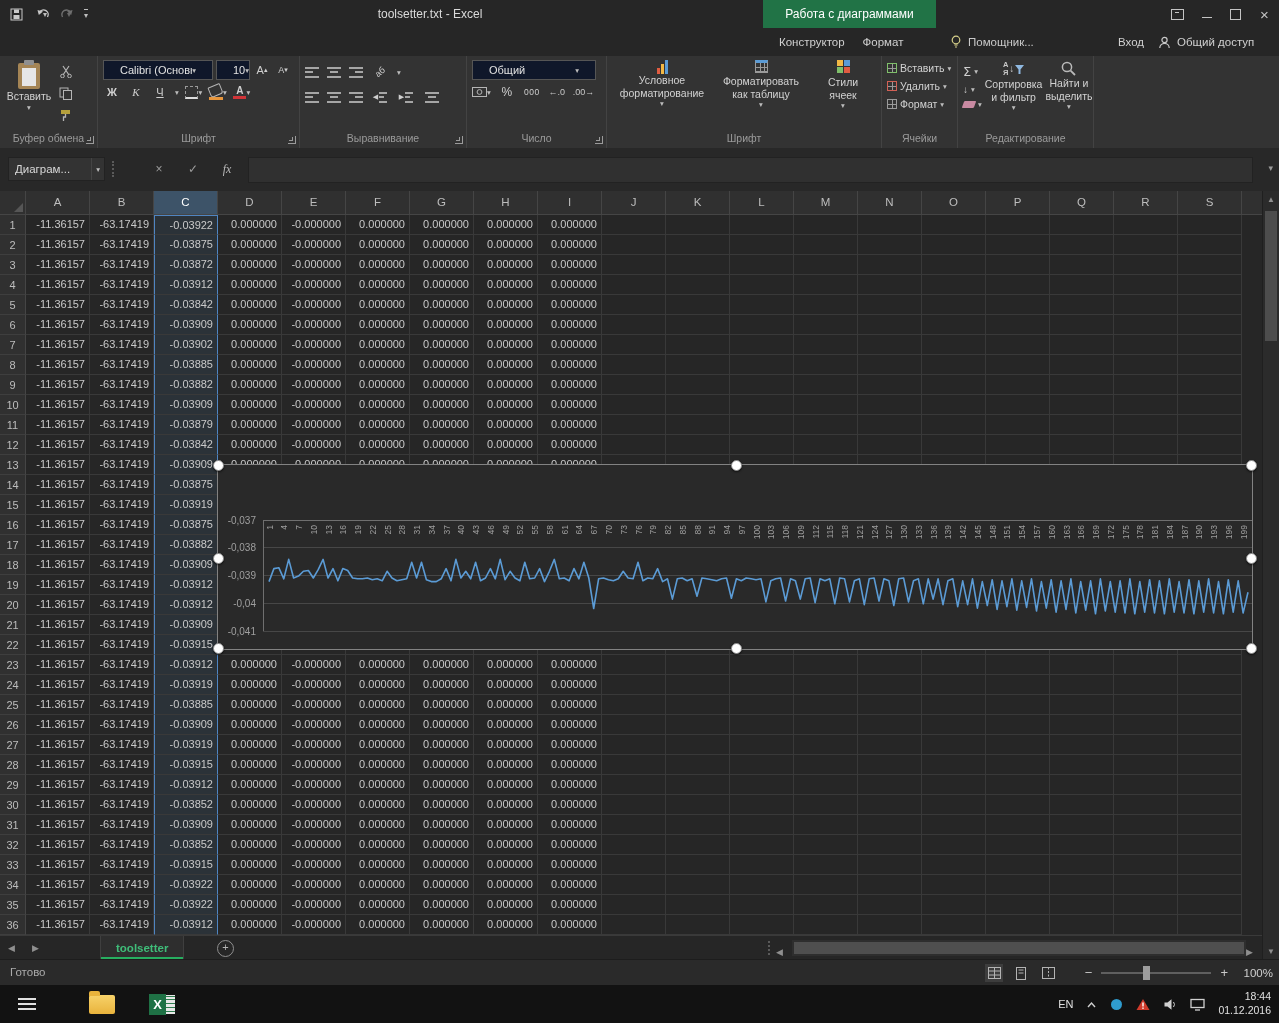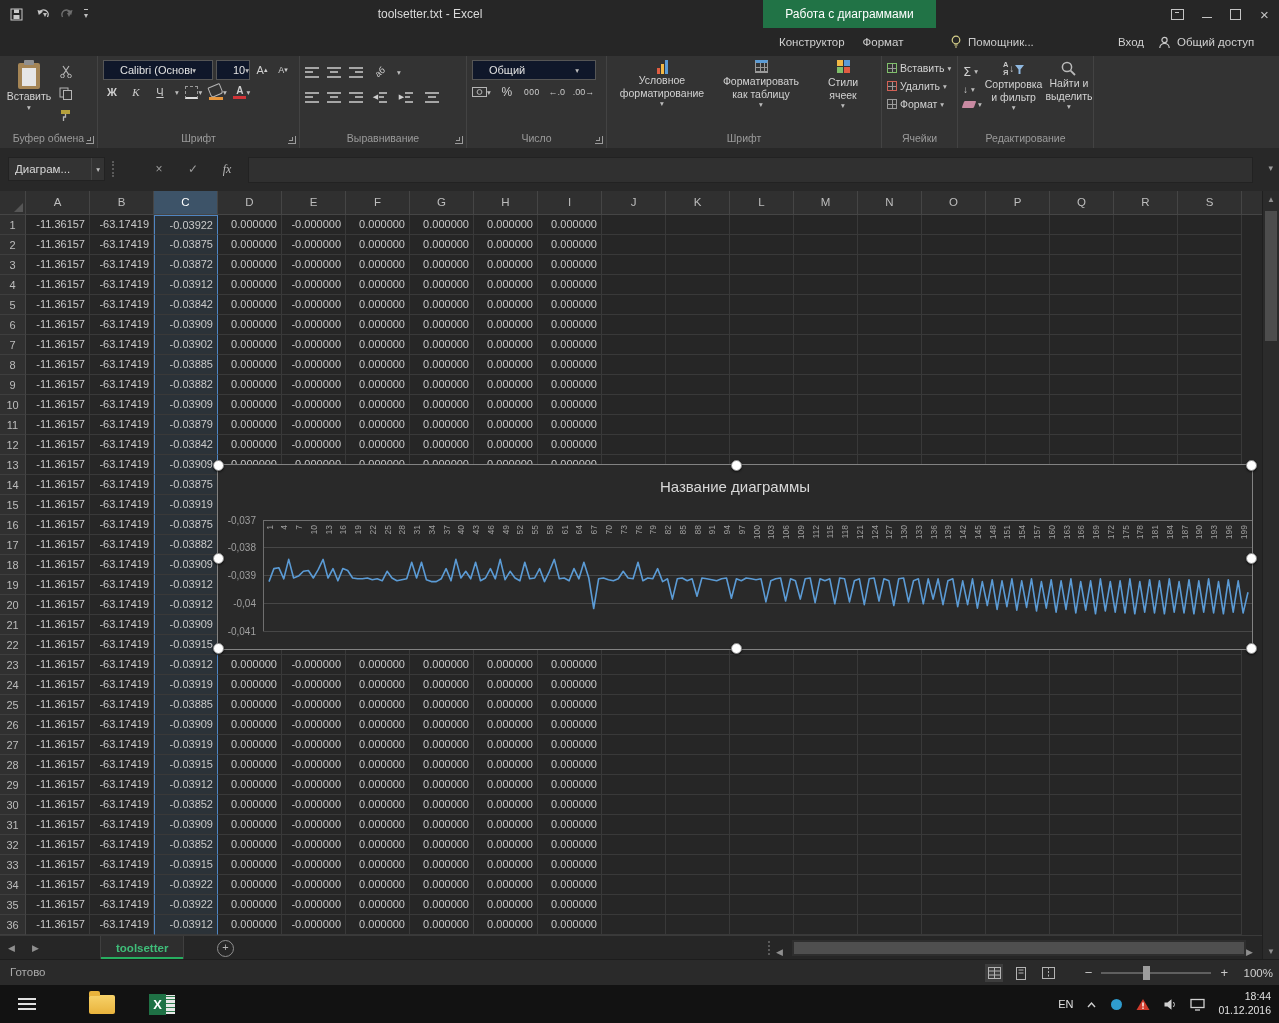--- a/index.html
+++ b/index.html
@@ -1305,21 +1305,20 @@
         <div class="cell"></div>
         <div class="cell"></div>
         <div class="cell"></div>
         <div class="cell"></div>
         <div class="cell"></div>
       </div>
     </div>
 </div>
 
 <div id="chart">
-  <div id="chart-title">Название диаграммы</div>
   <svg id="chart-svg" width="1034" height="184">
       <line x1="45" x2="1034" y1="55.0" y2="55.0" stroke="#6f6f6f" shape-rendering="crispEdges"></line>
       <text x="38" y="58.5" text-anchor="end" font-size="10" fill="#9f9f9f" font-family="Liberation Sans,sans-serif">-0,037</text>
       <line x1="45" x2="1034" y1="82.8" y2="82.8" stroke="#474747" shape-rendering="crispEdges"></line>
       <text x="38" y="86.3" text-anchor="end" font-size="10" fill="#9f9f9f" font-family="Liberation Sans,sans-serif">-0,038</text>
       <line x1="45" x2="1034" y1="110.5" y2="110.5" stroke="#474747" shape-rendering="crispEdges"></line>
       <text x="38" y="114" text-anchor="end" font-size="10" fill="#9f9f9f" font-family="Liberation Sans,sans-serif">-0,039</text>
       <line x1="45" x2="1034" y1="138.3" y2="138.3" stroke="#474747" shape-rendering="crispEdges"></line>
       <text x="38" y="141.8" text-anchor="end" font-size="10" fill="#9f9f9f" font-family="Liberation Sans,sans-serif">-0,04</text>
       <line x1="45" x2="1034" y1="166.0" y2="166.0" stroke="#474747" shape-rendering="crispEdges"></line>

